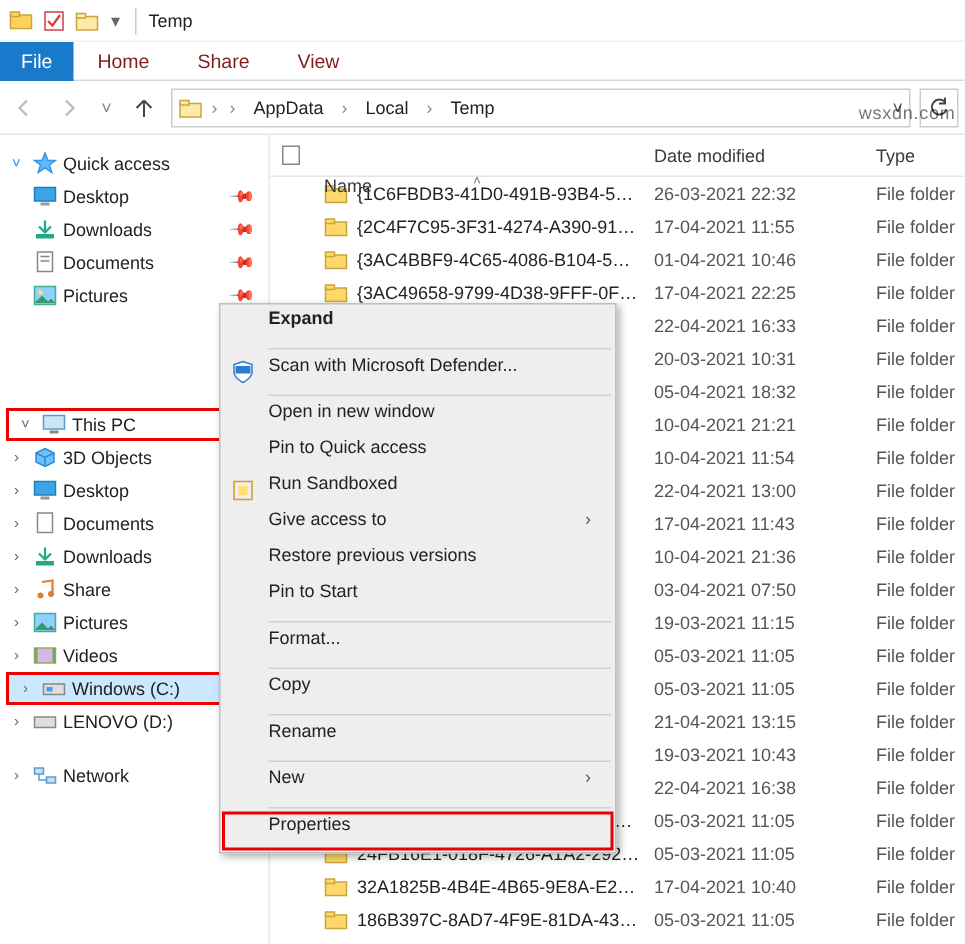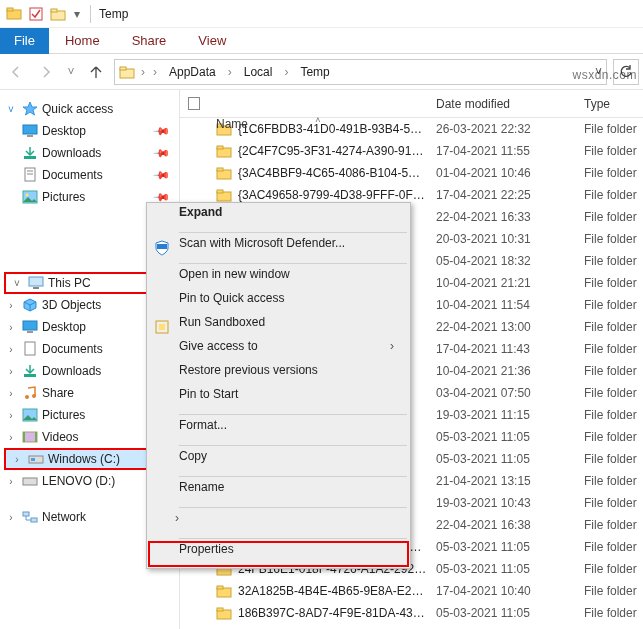--- a/index.html
+++ b/index.html
@@ -663,20 +663,21 @@
       <div class="mlabel">Copy</div>
     </div>
   <div class="msep"></div>
   <div class="mrow">
       <div class="mico"></div>
       <div class="mlabel">Rename</div>
     </div>
   <div class="msep"></div>
   <div class="mrow">
       <div class="mico"></div>
+      <div class="mlabel">New</div>
       <div class="msub">›</div>
     </div>
   <div class="msep"></div>
   <div class="mrow hl">
       <div class="mico"></div>
       <div class="mlabel">Properties</div>
     </div>
 </div>
 
 </body></html>

